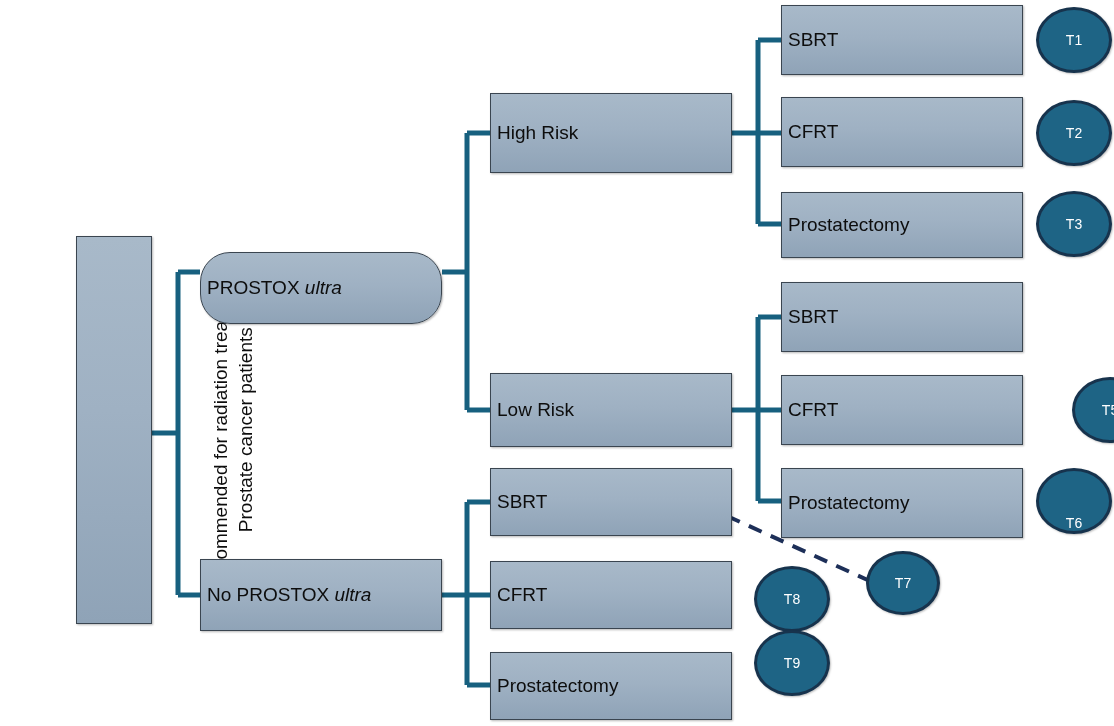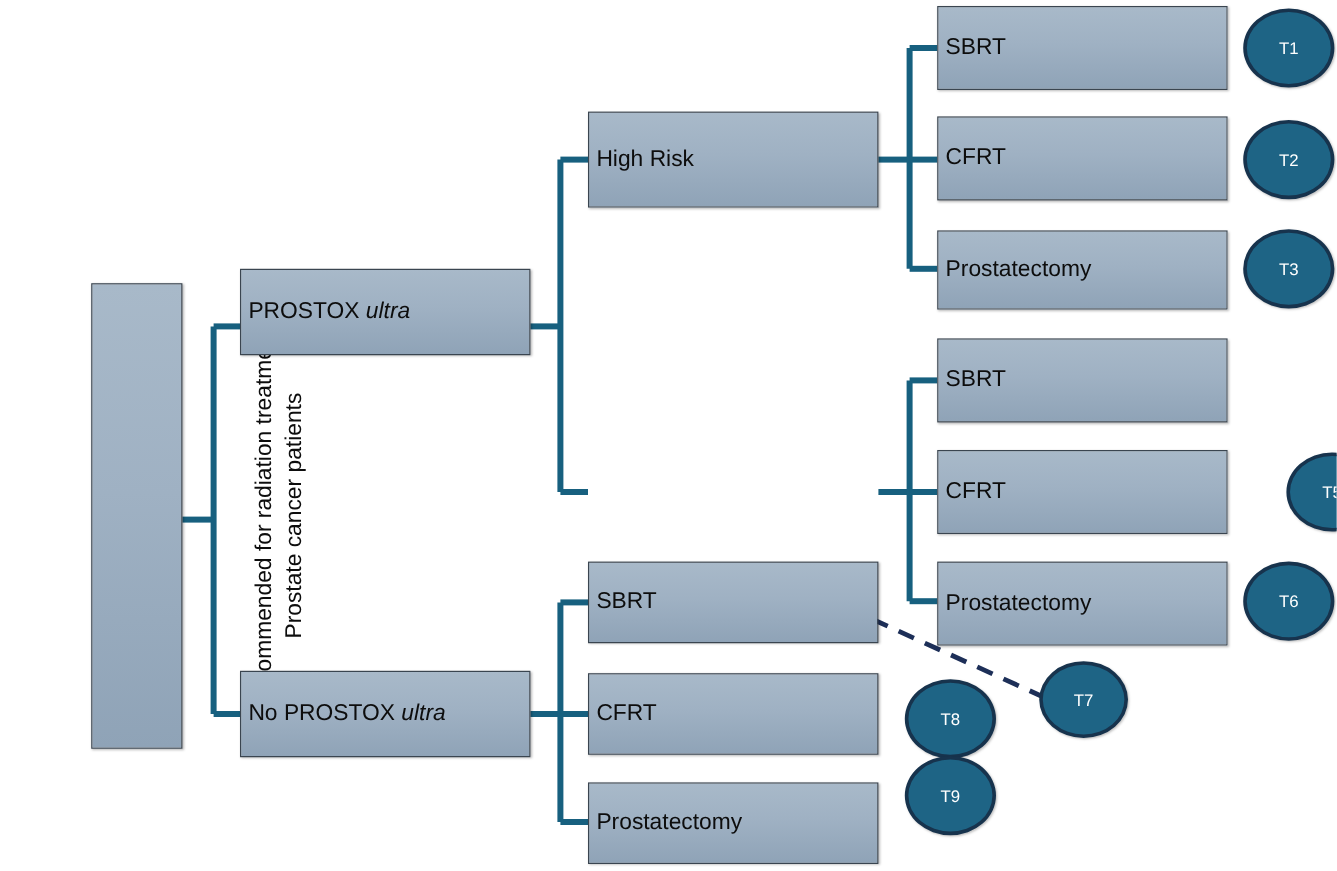--- a/index.html
+++ b/index.html
@@ -128,32 +128,35 @@
     <path d="M727,516 L872,582" stroke="#1d2f58" stroke-width="4" stroke-dasharray="14,10" fill="none"></path>
   </svg>
 
   <div class="node root" style="left:76px; top:236px; width:76px; height:388px;">
     <div class="vtext">
       <span>Prostate cancer patients</span>
       <span>recommended for radiation treatment</span>
     </div>
   </div>
 
-  <div class="node" style="left:200px; top:224px; width:242px; height:72px;">
+  <div class="node" style="left:200px; top:252px; width:242px; height:72px;border-radius:30px;">
     <span class="label"><span>PROSTOX</span>&nbsp;<i>ultra</i></span>
   </div>
 
   <div class="node" style="left:490px; top:93px; width:242px; height:80px;">
     <span class="label">High Risk</span>
   </div>
 
   <div class="node" style="left:200px; top:559px; width:242px; height:72px;">
     <span class="label"><span>No PROSTOX</span>&nbsp;<i>ultra</i></span>
   </div>
 
+  <div class="node" style="left:490px; top:373px; width:242px; height:74px;">
+    <span class="label">Low Risk</span>
+  </div>
 
   <div class="node" style="left:781px; top:5px; width:242px; height:70px;">
     <span class="label">SBRT</span>
   </div>
   <div class="term" style="left:1036px; top:7px; width:76px; height:66px;">
     <span>T1</span>
   </div>
 
   <div class="node" style="left:781px; top:97px; width:242px; height:70px;">
     <span class="label">CFRT</span>
@@ -176,21 +179,21 @@
   <div class="node" style="left:781px; top:375px; width:242px; height:70px;">
     <span class="label">CFRT</span>
   </div>
   <div class="term" style="left:1072px; top:377px; width:76px; height:66px;">
     <span>T5</span>
   </div>
 
   <div class="node" style="left:781px; top:468px; width:242px; height:70px;">
     <span class="label">Prostatectomy</span>
   </div>
-  <div class="term" style="left:1036px; top:468px; width:76px; height:66px;">
+  <div class="term" style="left:1036px; top:468px; width:76px; height:66px;align-items:flex-end;">
     <span>T6</span>
   </div>
 
   <div class="node" style="left:490px; top:468px; width:242px; height:68px;">
     <span class="label">SBRT</span>
   </div>
   <div class="term" style="left:866px; top:551px; width:74px; height:64px;">
     <span>T7</span>
   </div>
 

